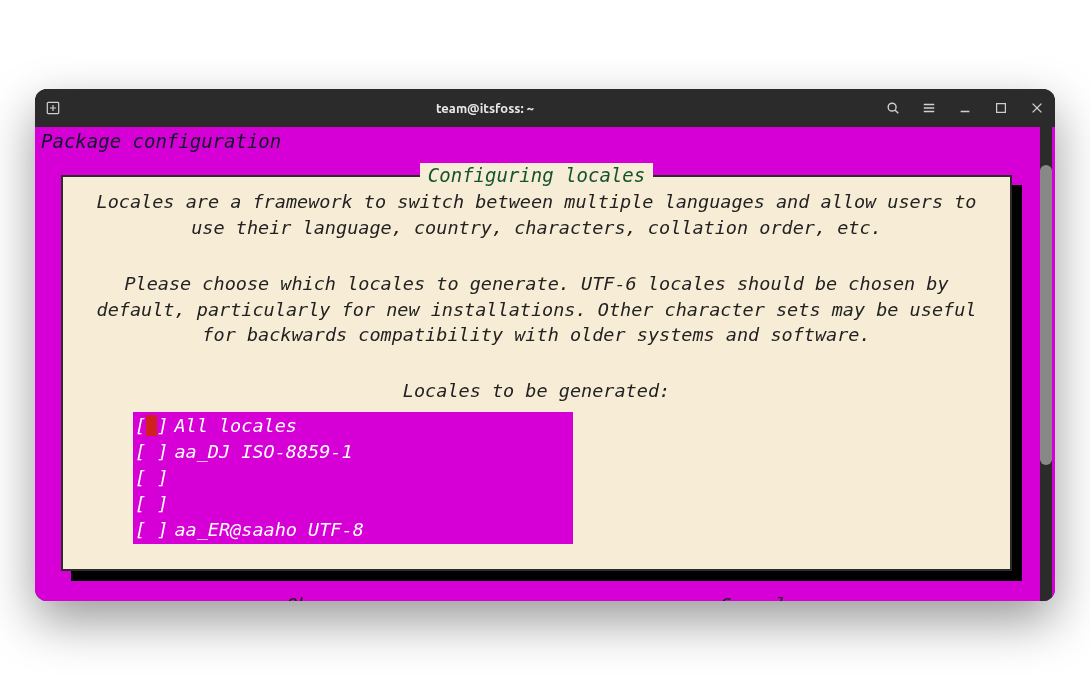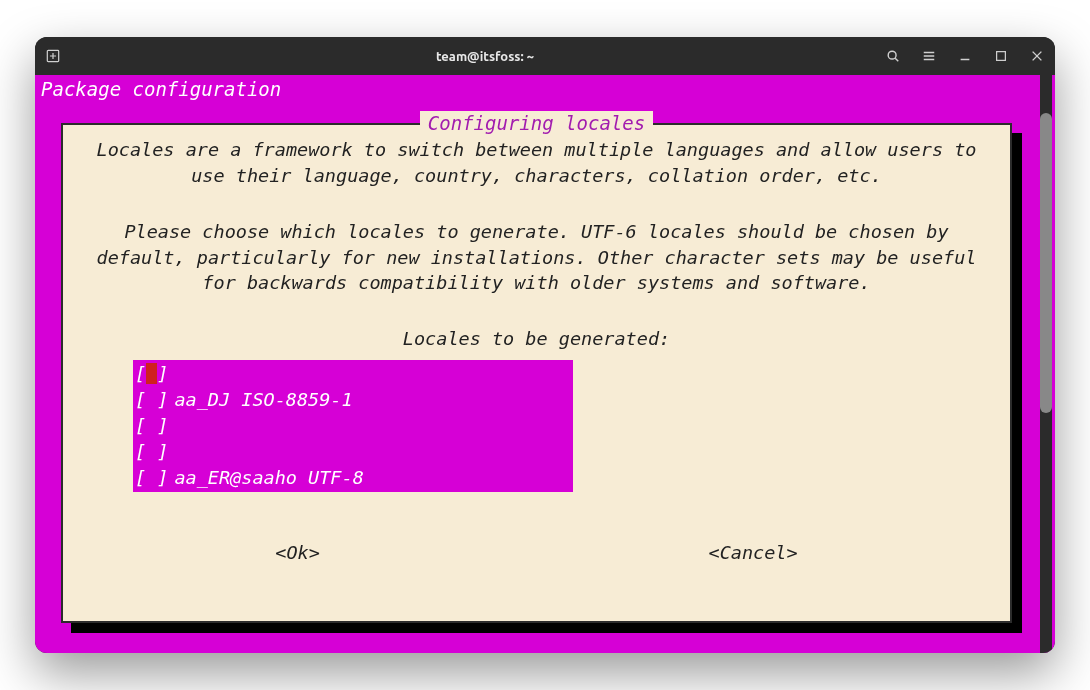--- a/index.html
+++ b/index.html
@@ -7,21 +7,21 @@
       background: #fff;
       font-family: 'DejaVu Sans Mono', 'Monaco', 'Consolas', monospace;
       display: flex;
       align-items: center;
       justify-content: center;
       width: 1090px;
       height: 690px;
     }
     .window {
       width: 1020px;
-      height: 616px;
+      height: 512px;
       background: #2b2b2b;
       border-radius: 12px;
       overflow: hidden;
       box-shadow: 0 20px 50px rgba(0,0,0,0.4);
       display: flex;
       flex-direction: column;
     }
     .titlebar {
       height: 38px;
       background: #2b2b2b;
@@ -81,21 +81,21 @@
       width: 12px;
       height: 300px;
       background: #888;
       border-radius: 6px;
     }
     .term-inner {
       position: absolute;
       left: 0; right: 17px; top: 0; bottom: 0;
     }
     .pkg-header {
-      color: #ffffff;
+      color: #0f172a;
       background: #d600d6;
       font-style: italic;
       padding: 2px 6px 0 6px;
       font-size: 19px;
     }
     .dialog {
       position: absolute;
       left: 26px;
       right: 26px;
       top: 48px;
@@ -114,21 +114,21 @@
     .dialog-title-wrap {
       position: absolute;
       top: -14px;
       left: 0;
       right: 0;
       text-align: center;
     }
     .dialog-title {
       display: inline-block;
       background: #f7ecd5;
-      color: #a21caf;
+      color: #14532d;
       font-style: italic;
       padding: 0 8px;
       font-size: 19px;
     }
     .dialog-body {
       padding: 12px 18px 8px 18px;
       color: #222;
       font-size: 18.5px;
       font-style: italic;
       line-height: 1.4;
@@ -233,20 +233,21 @@
           <p>Locales are a framework to switch between multiple languages and allow users to use their language, country, characters, collation order, etc.</p>
           <br>
           <p>Please choose which locales to generate. UTF-6 locales should be chosen by default, particularly for new installations. Other character sets may be useful for backwards compatibility with older systems and software.</p>
           <br>
           <p>Locales to be generated:</p>
 
           <div class="locale-area">
             <div class="locale-list">
               <div class="locale-row">
                 <span class="checkbox-cell">[<span class="checkbox-cursor"> </span>]</span>
+                <span class="locale-label">All locales</span>
               </div>
               <div class="locale-row">
                 <span class="checkbox-cell">[ ]</span>
                 <span class="locale-label">aa_DJ ISO-8859-1</span>
               </div>
               <div class="locale-row">
                 <span class="checkbox-cell">[ ]</span>
               </div>
               <div class="locale-row">
                 <span class="checkbox-cell">[ ]</span>

